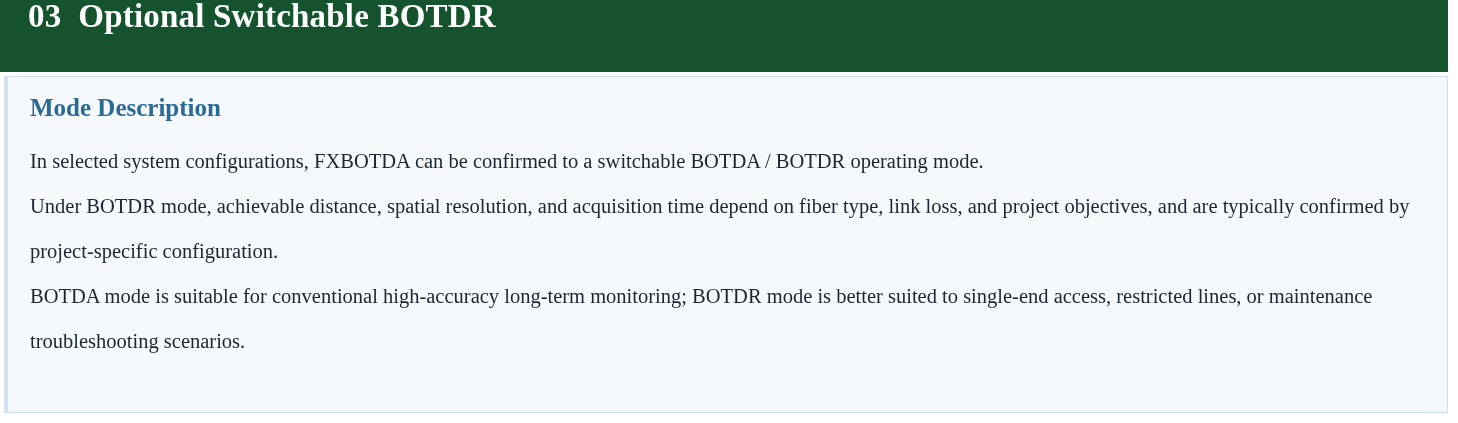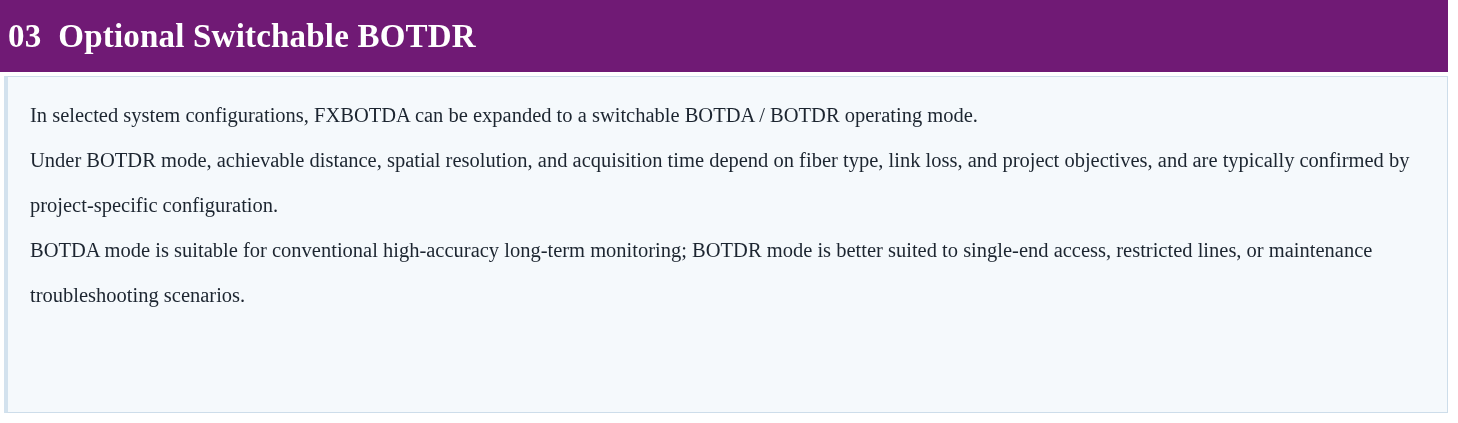--- a/index.html
+++ b/index.html
@@ -19,28 +19,27 @@
     width: 1458px;
     height: 423px;
     box-sizing: border-box;
     display: flex;
     flex-direction: column;
     background: #ffffff;
   }
 
   
   .section-header {
-    background: #701a75;
+    background: #14532d;
     height: 72px;
     min-height: 72px;
     width: 1448px;
     box-sizing: border-box;
     display: flex;
-    align-items: center;
-    padding: 0 8px;
+    padding: 0 28px;
   }
   .section-header-title {
     color: #ffffff;
     font-family: "Liberation Serif", "DejaVu Serif", serif;
     font-weight: bold;
     font-size: 33px;
     letter-spacing: 0.2px;
     white-space: pre;
     line-height: 1;
   }
@@ -86,21 +85,22 @@
 <body>
 
 <div class="section-card">
 
   <div class="section-header">
     <div class="section-header-title">03  Optional Switchable BOTDR</div>
   </div>
 
   <div class="section-body">
 
+    <div class="body-subheading">Mode Description</div>
 
     <div class="paragraph-list">
-      <p class="body-paragraph">In selected system configurations, FXBOTDA can be expanded to a switchable BOTDA / BOTDR operating mode.</p>
+      <p class="body-paragraph">In selected system configurations, FXBOTDA can be confirmed to a switchable BOTDA / BOTDR operating mode.</p>
       <p class="body-paragraph">Under BOTDR mode, achievable distance, spatial resolution, and acquisition time depend on fiber type, link loss, and project objectives, and are typically confirmed by project-specific configuration.</p>
       <p class="body-paragraph">BOTDA mode is suitable for conventional high-accuracy long-term monitoring; BOTDR mode is better suited to single-end access, restricted lines, or maintenance troubleshooting scenarios.</p>
     </div>
 
   </div>
 </div>
 
 </body></html>

